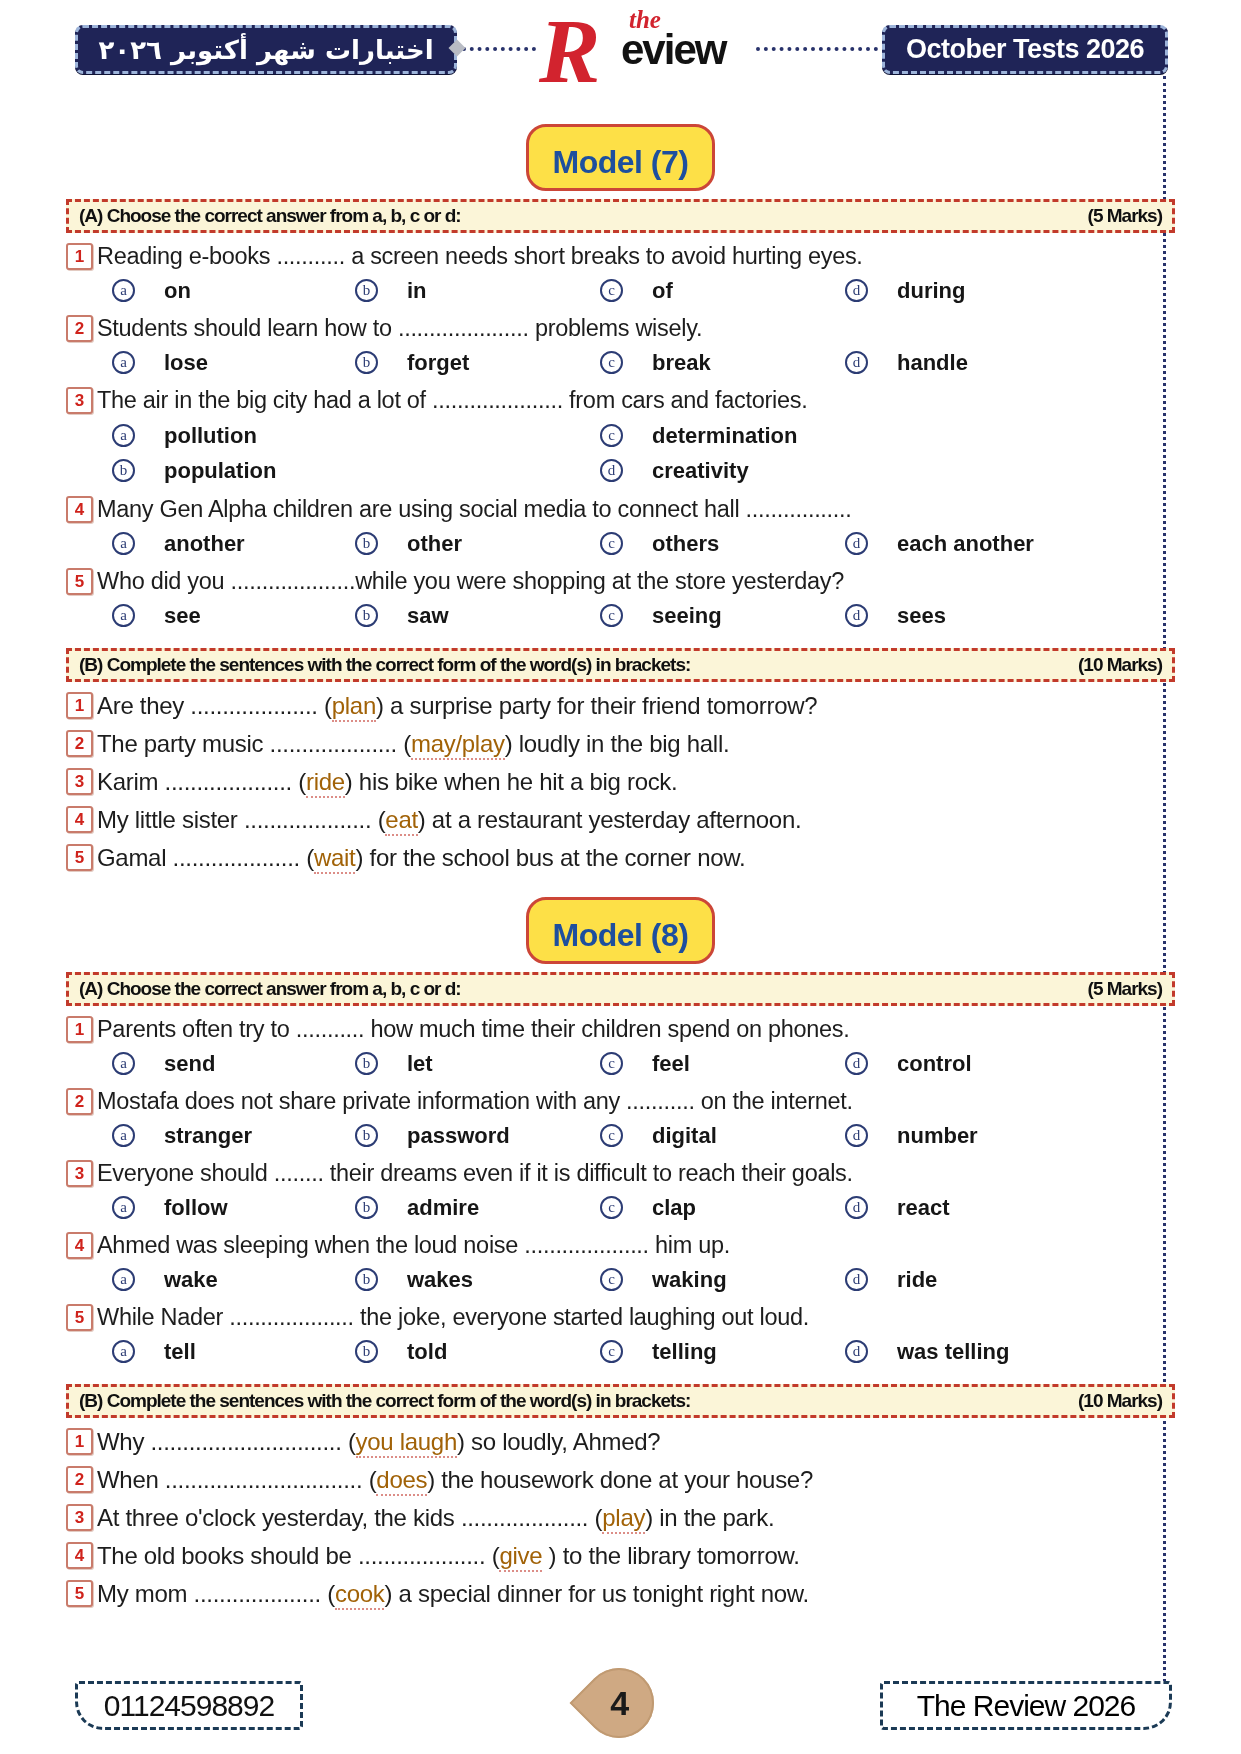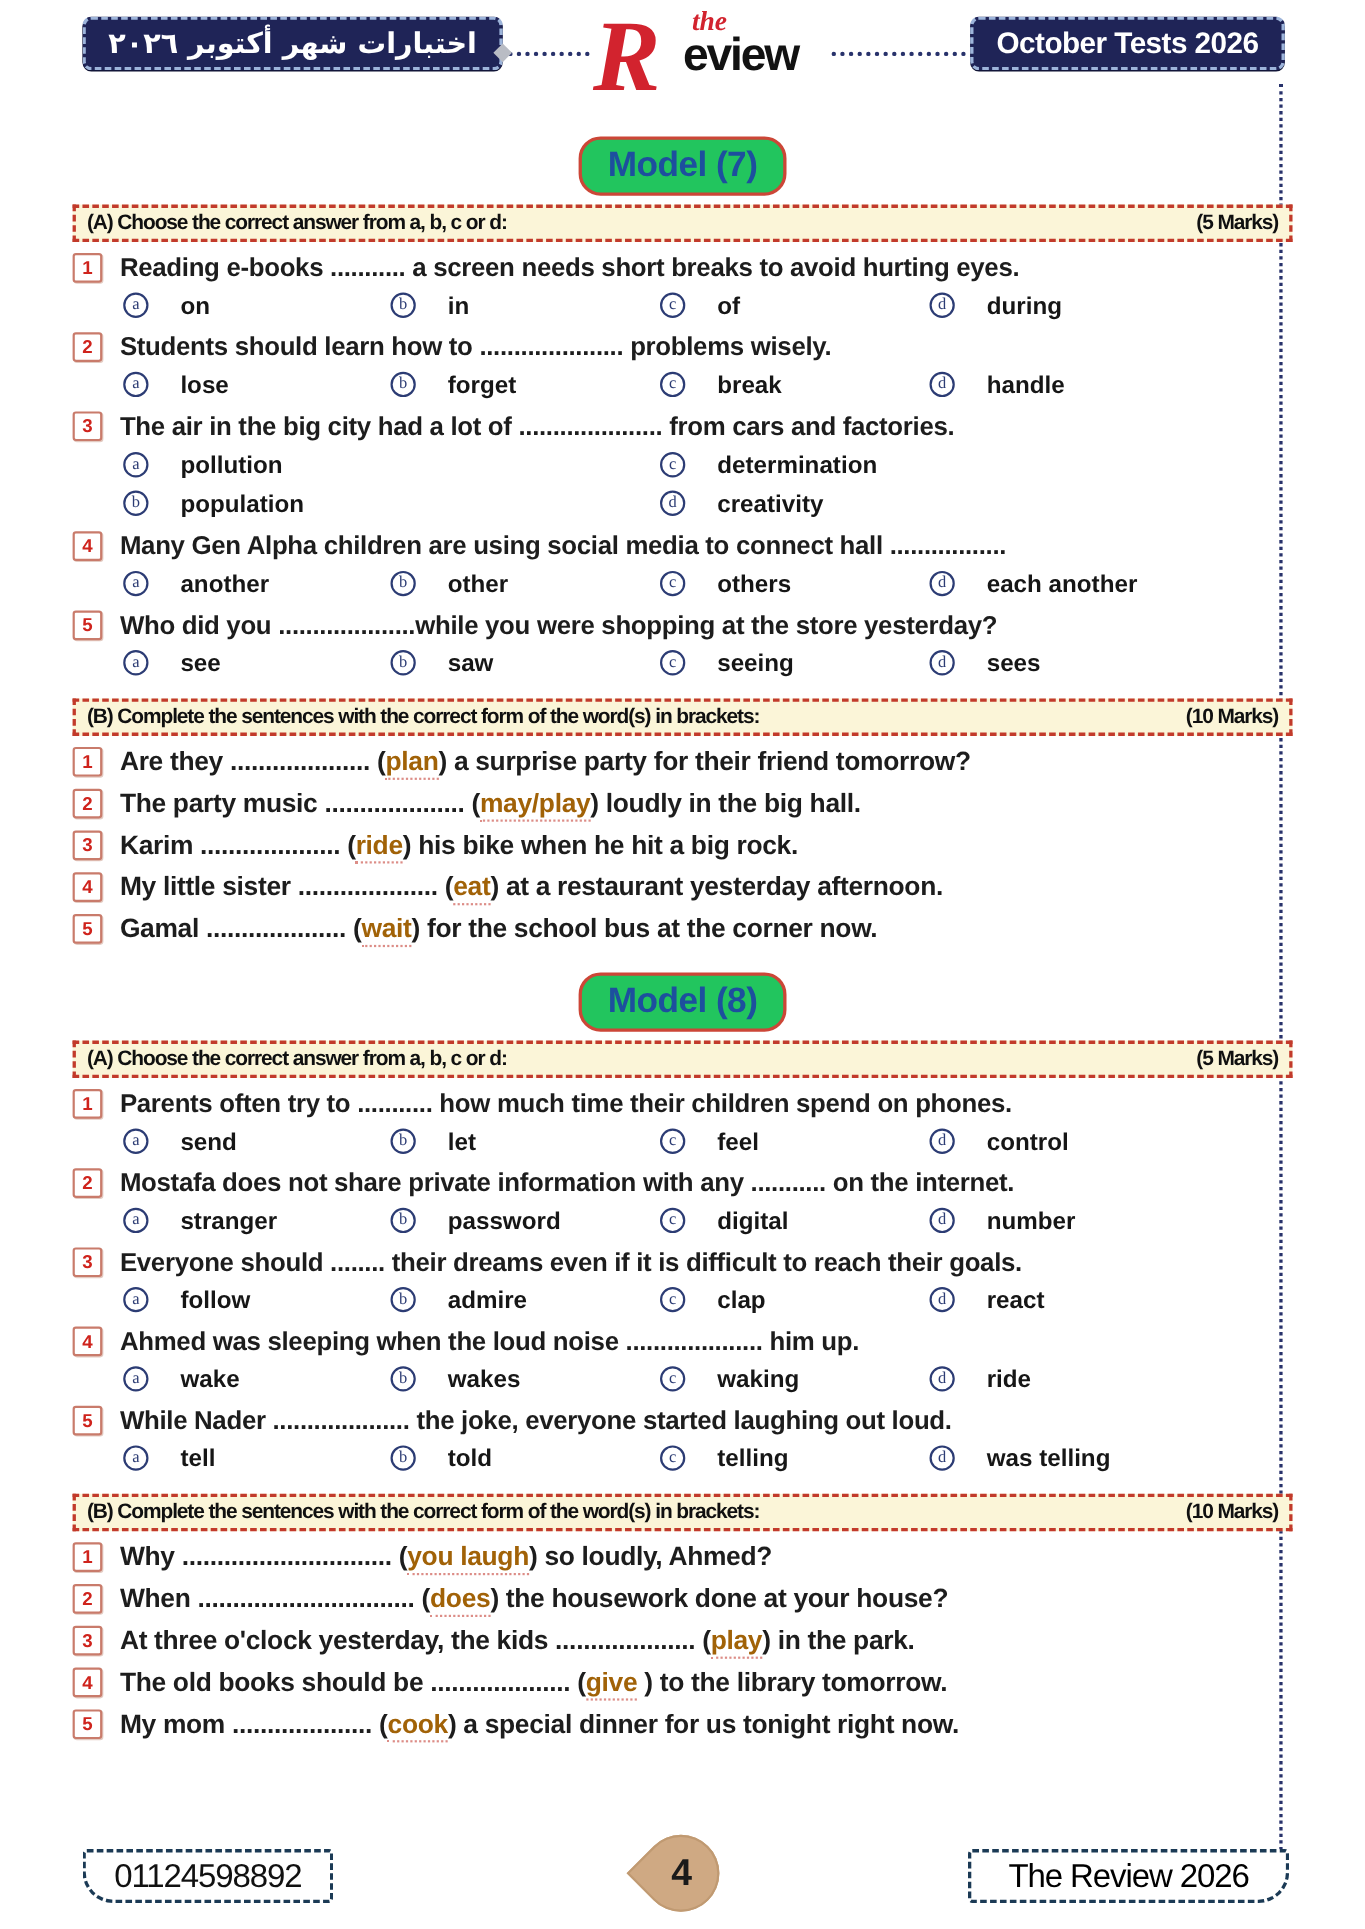--- a/index.html
+++ b/index.html
@@ -7,21 +7,21 @@
   body {
     position:relative;
     background:#ffffff;
     font-family:"Liberation Sans", sans-serif;
     overflow:hidden;
   }
 
   
   .header { position:relative; height:122px; }
   .navy-badge {
-    position:absolute; top:15px; height:49px;
+    position:absolute; top:25px; height:49px;
     background:#1f2457; color:#fff;
     border:3px dashed #9db4da; border-radius:8px;
     display:flex; align-items:center; justify-content:center;
     font-weight:700; font-size:27px; letter-spacing:-0.5px;
     box-shadow:0 1px 0 #0e1233;
   }
   .badge-left  { left:75px;  width:382px; direction:rtl; font-family:"DejaVu Sans", sans-serif; font-size:26px; }
   .badge-right { left:882px; width:286px; }
 
   .logo { position:absolute; left:537px; top:6px; width:216px; height:104px; }
@@ -35,44 +35,44 @@
   .conn-arrow { position:absolute; left:451px; top:42px; width:12px; height:12px; background:#b9bcc4; transform:rotate(45deg); }
 
   .vline { position:absolute; left:1163px; top:76px; height:1612px; border-left:3.5px dotted #28326b; }
   .vdot  { position:absolute; left:1157px; top:1684px; width:14px; height:14px; border-radius:50%; background:#28326b; }
 
   
   .content { position:relative; padding:0 66px; }
 
   .badge-wrap { text-align:center; margin:2px 0 8px; }
   .model-badge {
-    display:inline-block; background:#22c55e;
+    display:inline-block; background:#fde047;
     border:3.5px solid #cc4637; border-radius:20px;
-    padding:4px 24px 7px;
+    padding:17px 24px 7px;
     font-weight:700; font-size:32px; color:#1d4f9e; letter-spacing:-0.5px;
   }
   .model8-gap { margin-top:24px; }
 
   .section-bar {
     display:flex; justify-content:space-between; align-items:center;
     background:#fbf5d8; border:3px dashed #c23a2b;
     padding:3px 10px; margin-bottom:8px;
     font-weight:700; font-size:19px; color:#101010; letter-spacing:-1px;
   }
 
   .qrow { display:flex; align-items:flex-start; margin:3px 0 2px; }
   .qnum {
     flex:0 0 auto; width:27px; height:27px; margin-top:2px;
     border:2px solid #c97b6b; border-radius:3px; background:#fff;
     color:#cf231c; font-weight:700; font-size:17px;
     display:flex; align-items:center; justify-content:center;
     box-shadow:1px 1px 0 #e3cbc2;
   }
   .qtext {
-    margin-left:16px; font-weight:700; font-size:23.5px;
+    margin-left:4px; font-weight:400; font-size:23.5px;
     color:#1d1d1d; letter-spacing:-0.3px; line-height:31px;
   }
 
   .opts {
     display:grid; grid-template-columns:243px 245px 245px 1fr;
     padding-left:46px; margin:1px 0 6px;
   }
   .opts.two-col {
     grid-template-columns:488px 1fr;
     grid-auto-flow:column; grid-template-rows:repeat(2, 35px);

